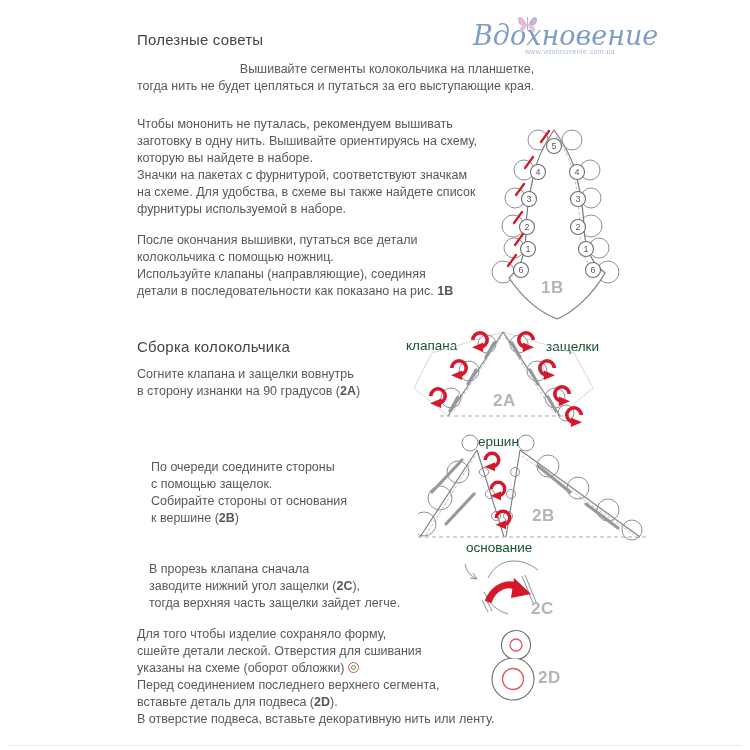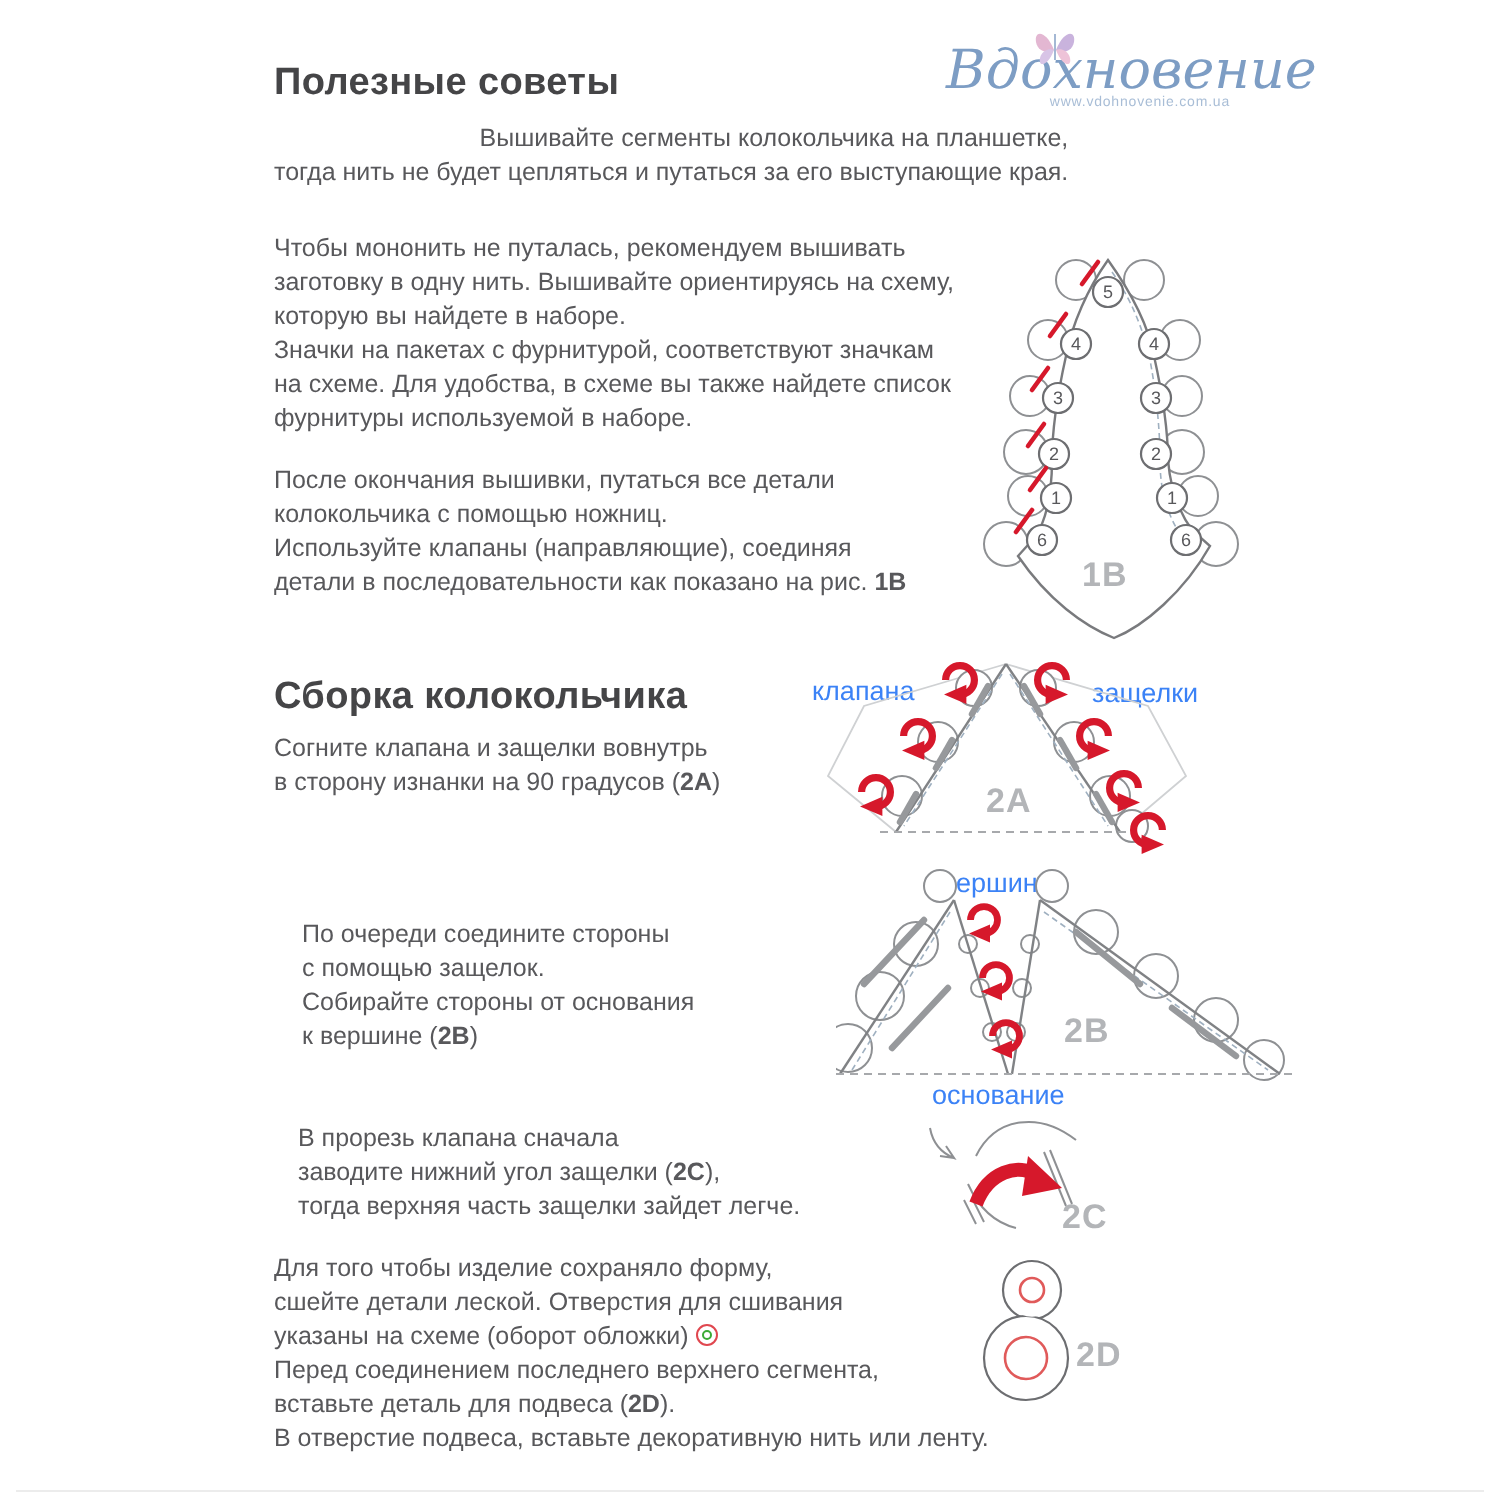--- a/index.html
+++ b/index.html
@@ -1,22 +1,22 @@
 <!DOCTYPE html>
 <html><head>
 <meta charset="utf-8">
 <style>
   html,body{margin:0;padding:0;background:#fff;}
   .page{position:relative;width:750px;height:750px;background:#ffffff;overflow:hidden;
         font-family:"Liberation Sans",sans-serif;color:#58585b;}
   .abs{position:absolute;}
-  .h1{font-size:19px;font-weight:bold;color:#454547;letter-spacing:.2px;white-space:nowrap;}
+  .h1{font-size:15px;font-weight:normal;color:#454547;letter-spacing:.2px;white-space:nowrap;}
   .txt{font-size:12.5px;line-height:17px;white-space:nowrap;}
   .ref{font-weight:bold;}
-  .cap{font-size:13.5px;color:#3b82f6;white-space:nowrap;}
+  .cap{font-size:13.5px;color:#14532d;white-space:nowrap;}
   .figlabel{font-size:17px;font-weight:bold;color:#b3b5b8;letter-spacing:.5px;white-space:nowrap;}
   .logo-script{font-family:"DejaVu Serif",serif;font-style:italic;font-size:27px;color:#7d9dc4;white-space:nowrap;}
   .logo-url{font-size:7px;color:#a8bdd6;letter-spacing:.4px;text-align:right;margin-top:-3px;}
   .marker{display:inline-block;width:9px;height:9px;border:1.5px solid #e0474f;border-radius:50%;
           vertical-align:-1px;margin-left:4px;position:relative;}
   .marker-in{position:absolute;left:2px;top:2px;width:3px;height:3px;border:1.2px solid #3aaa35;border-radius:50%;}
   svg text{font-family:"Liberation Sans",sans-serif;}
   .numc{fill:#fff;stroke:#6d6e71;stroke-width:1.1;}
   .numt{font-size:9px;fill:#58585b;text-anchor:middle;}
   .redline{stroke:#d6182b;stroke-width:2.3;stroke-linecap:round;}

